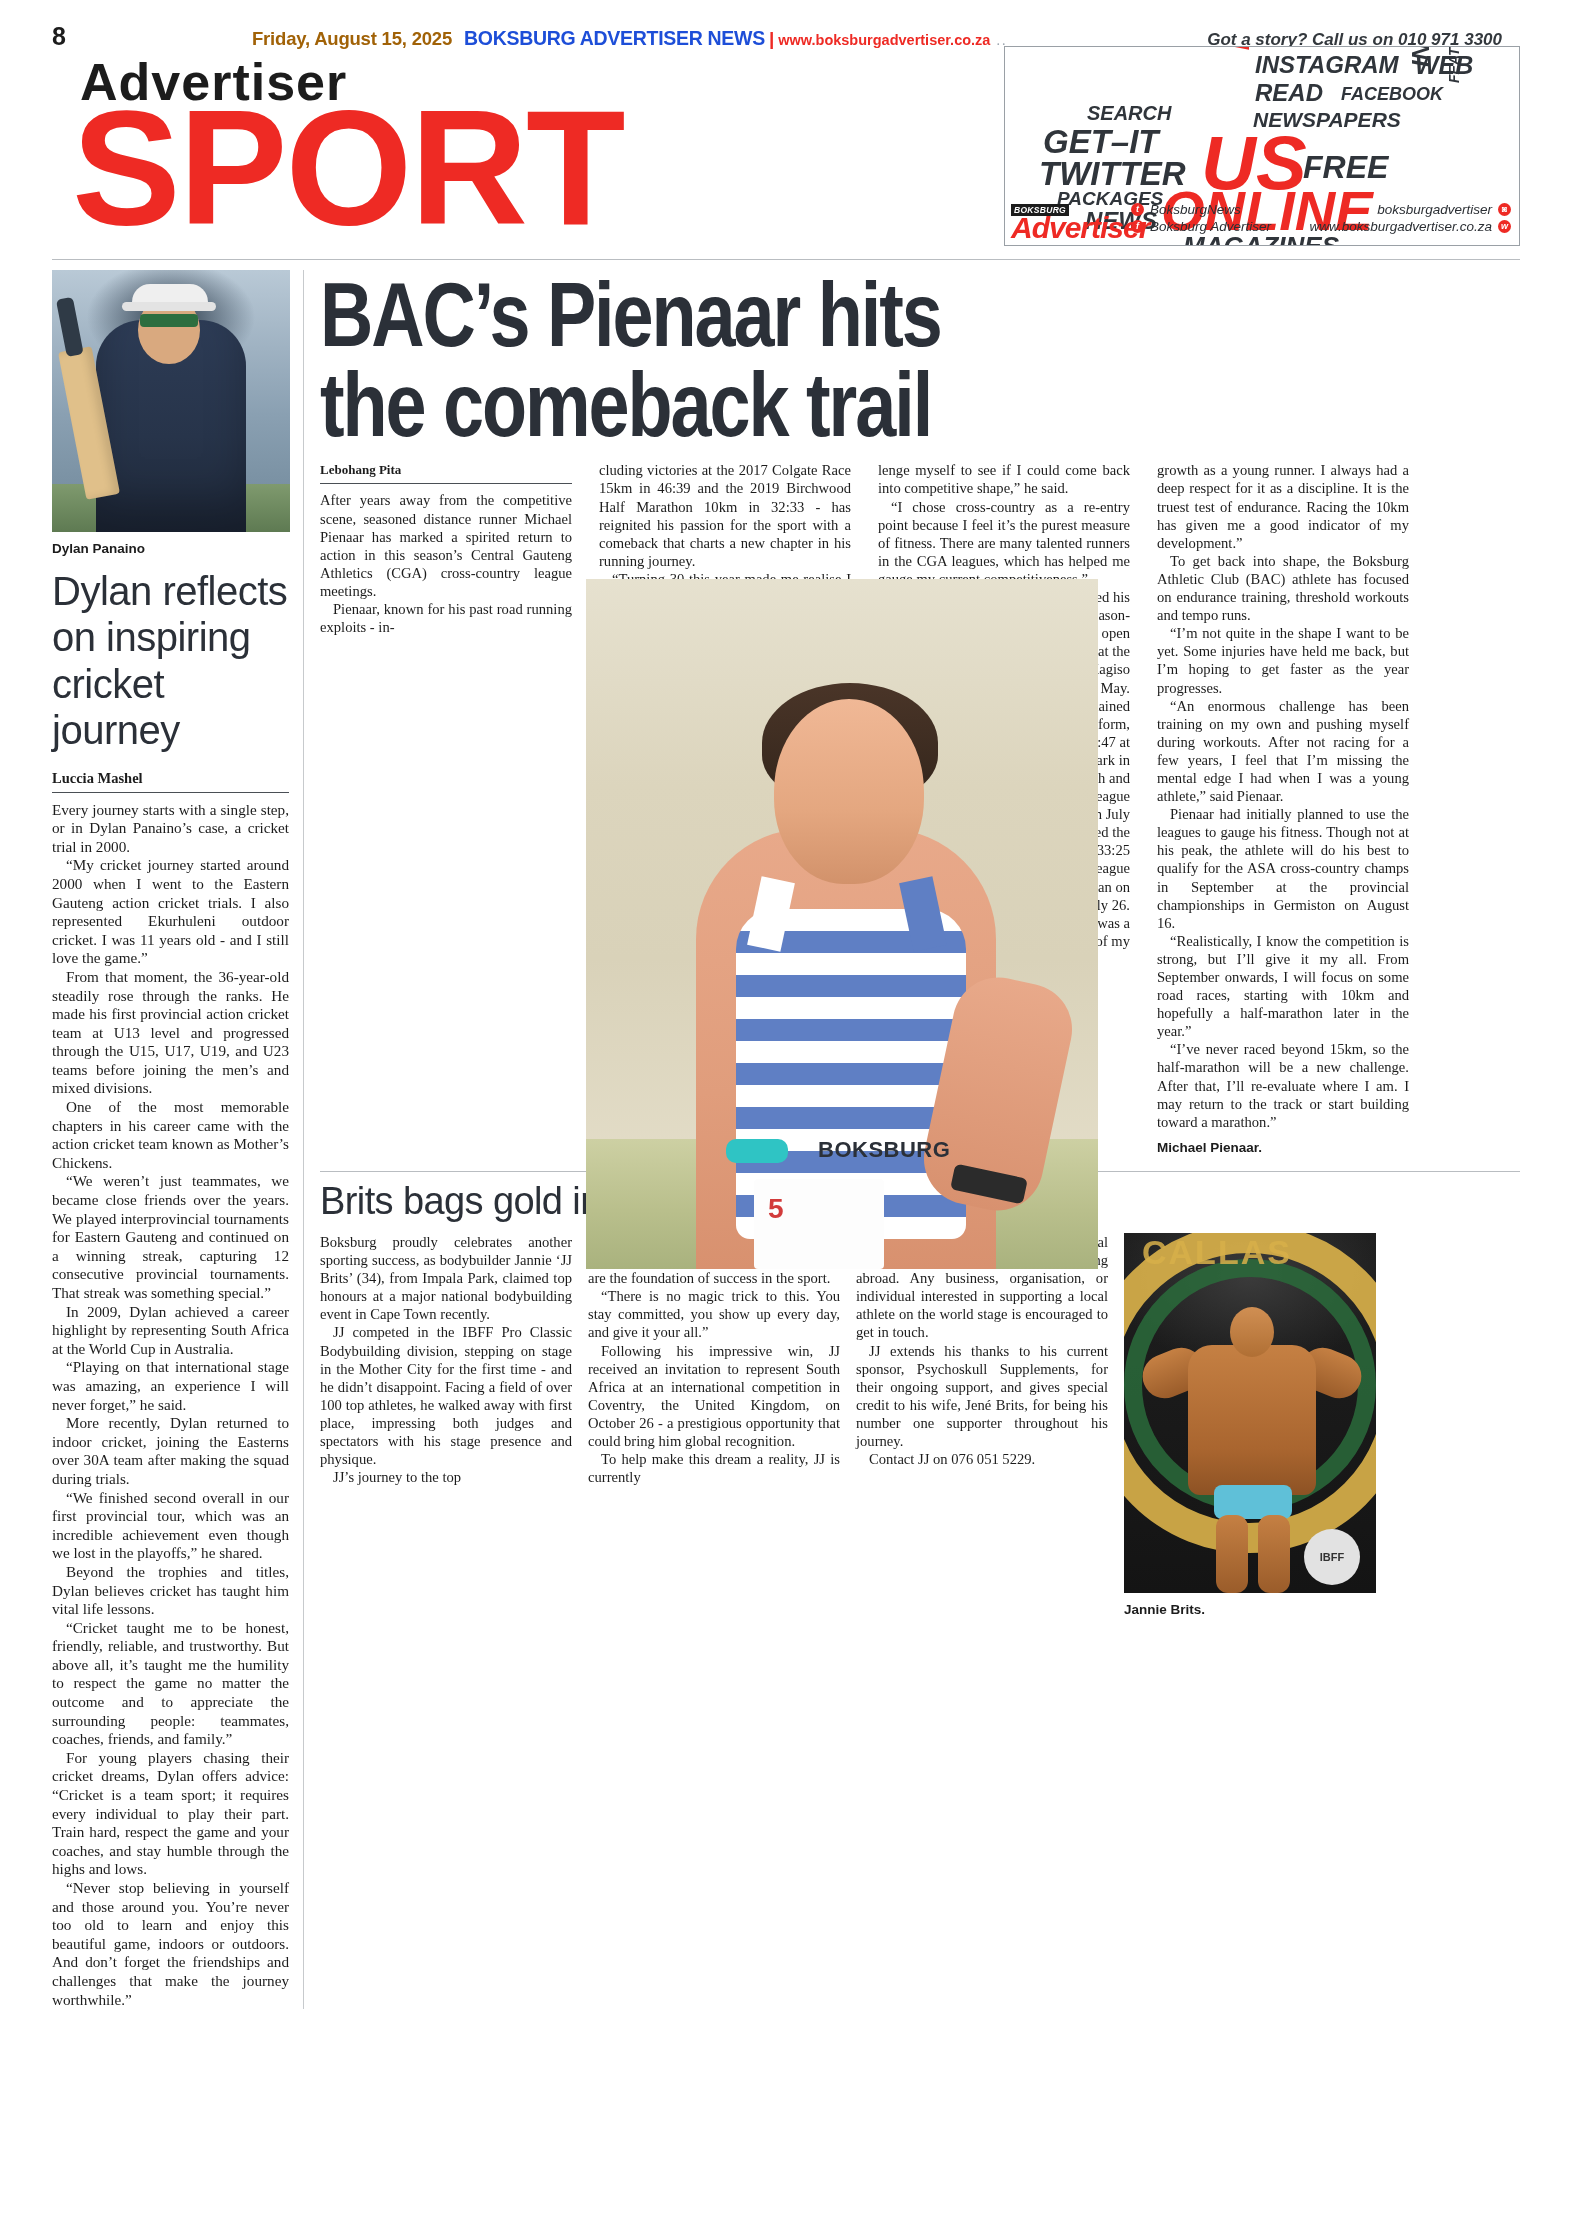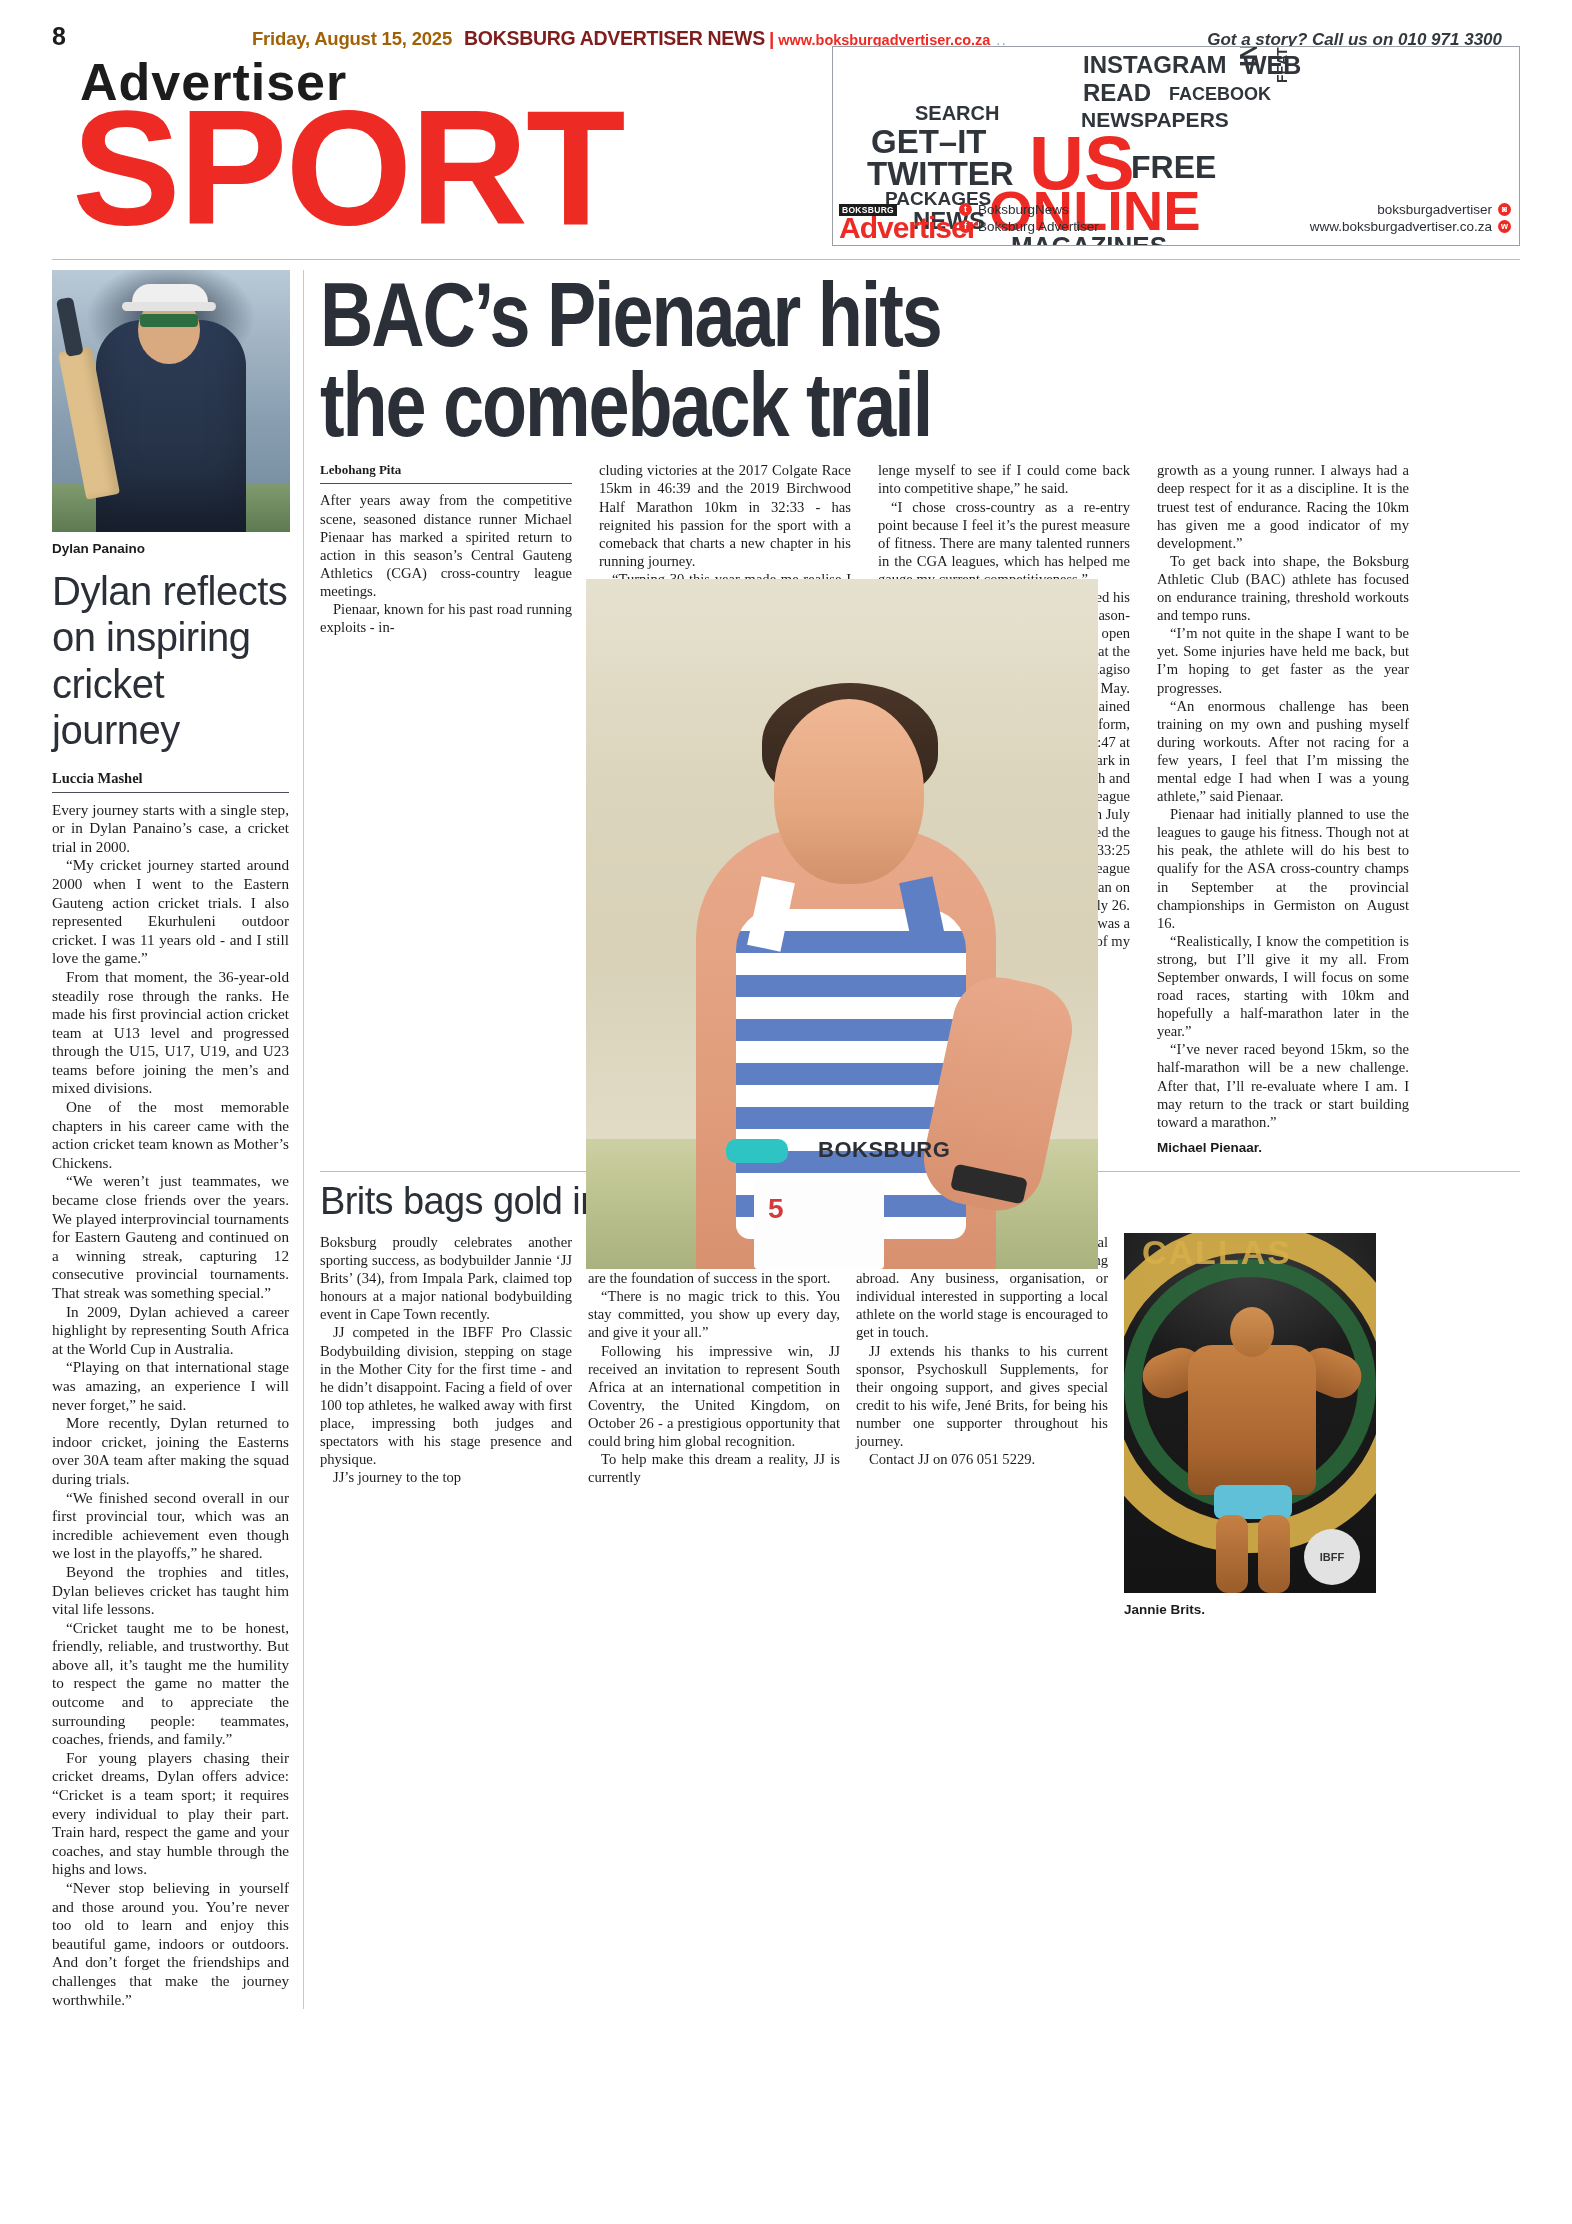--- a/index.html
+++ b/index.html
@@ -11,42 +11,42 @@
     color:#1c1c1c;
     position:relative;
     overflow:hidden;
   }
   .page { position:relative; width:1572px; height:2224px; padding:0 52px; }
 
   
   .topbar { display:flex; align-items:baseline; height:44px; padding-top:22px; }
   .pagenum { font-family:"Liberation Sans", sans-serif; font-weight:bold; font-size:25px; width:200px; }
   .dateline { font-family:"Liberation Sans", sans-serif; font-weight:bold; font-size:18.5px; letter-spacing:-0.2px; color:#a16207; }
-  .pubname { font-family:"Liberation Sans", sans-serif; font-weight:bold; font-size:19.5px; color:#7f1d1d; margin-left:12px; letter-spacing:-0.3px; }
+  .pubname { font-family:"Liberation Sans", sans-serif; font-weight:bold; font-size:19.5px; color:#1d4ed8; margin-left:12px; letter-spacing:-0.3px; }
   .pipe { color:#ee2a24; font-family:"Liberation Sans", sans-serif; font-weight:bold; font-size:19px; margin:0 4px; }
   .puburl { font-family:"Liberation Sans", sans-serif; font-weight:bold; font-size:14.5px; color:#ee2a24; }
   .dots { color:#9aa3ad; font-size:14px; margin-left:6px; letter-spacing:2px; }
   .gotstory { margin-left:auto; font-family:"Liberation Sans", sans-serif; font-style:italic; font-weight:bold; font-size:17px; color:#33383d; padding-right:18px; }
 
   
   .logoblock { position:relative; height:205px; margin-top:4px; }
   .advertiser-word {
     font-family:"Liberation Sans", sans-serif; font-weight:bold; font-size:52px;
     letter-spacing:1px; color:#1c1c1c; position:absolute; left:28px; top:4px;
   }
   .sport-word {
     font-family:"Liberation Sans", sans-serif; font-weight:bold; font-size:163px;
     color:#ee2a24; position:absolute; left:20px; top:38px; letter-spacing:-2px;
     line-height:1;
   }
 
   
   .adbox {
-    position:absolute; right:0px; top:-2px; width:688px; height:200px;
-    border:1px solid #9aa0a6; background:#fff; overflow:hidden;
+    position:absolute; right:0px; top:-2px; width:516px; height:200px;
+    border:1px solid #9aa0a6; background:#fff; overflow:hidden;font-style:italic;
   }
   .cloud { position:relative; width:100%; height:148px; font-family:"Liberation Sans", sans-serif; font-weight:bold; color:#30353b; }
   .cloud span { position:absolute; white-space:nowrap; line-height:1; }
   .c-red { color:#ee2a24; }
   .vert { transform:rotate(-90deg); transform-origin:left top; }
   .adfooter { position:relative; height:50px; border-top:0px; display:flex; align-items:center; }
   .ad-logo { position:absolute; left:6px; top:4px; }
   .ad-logo .smalltag {
     font-family:"Liberation Sans", sans-serif; font-weight:bold; font-size:8.5px;
     background:#1c1c1c; color:#fff; padding:1px 3px; display:inline-block; letter-spacing:0.3px;

